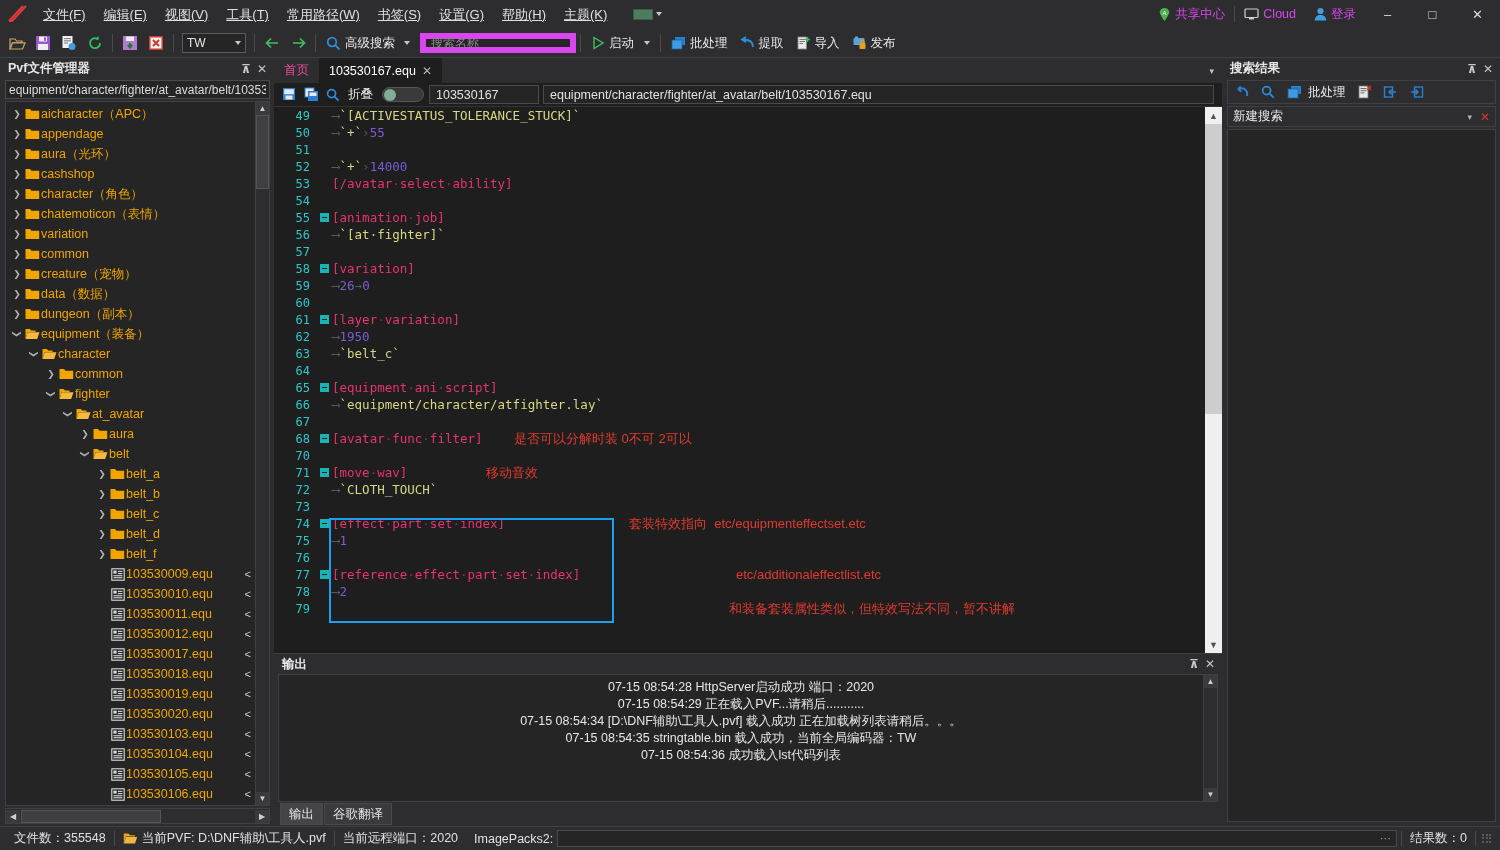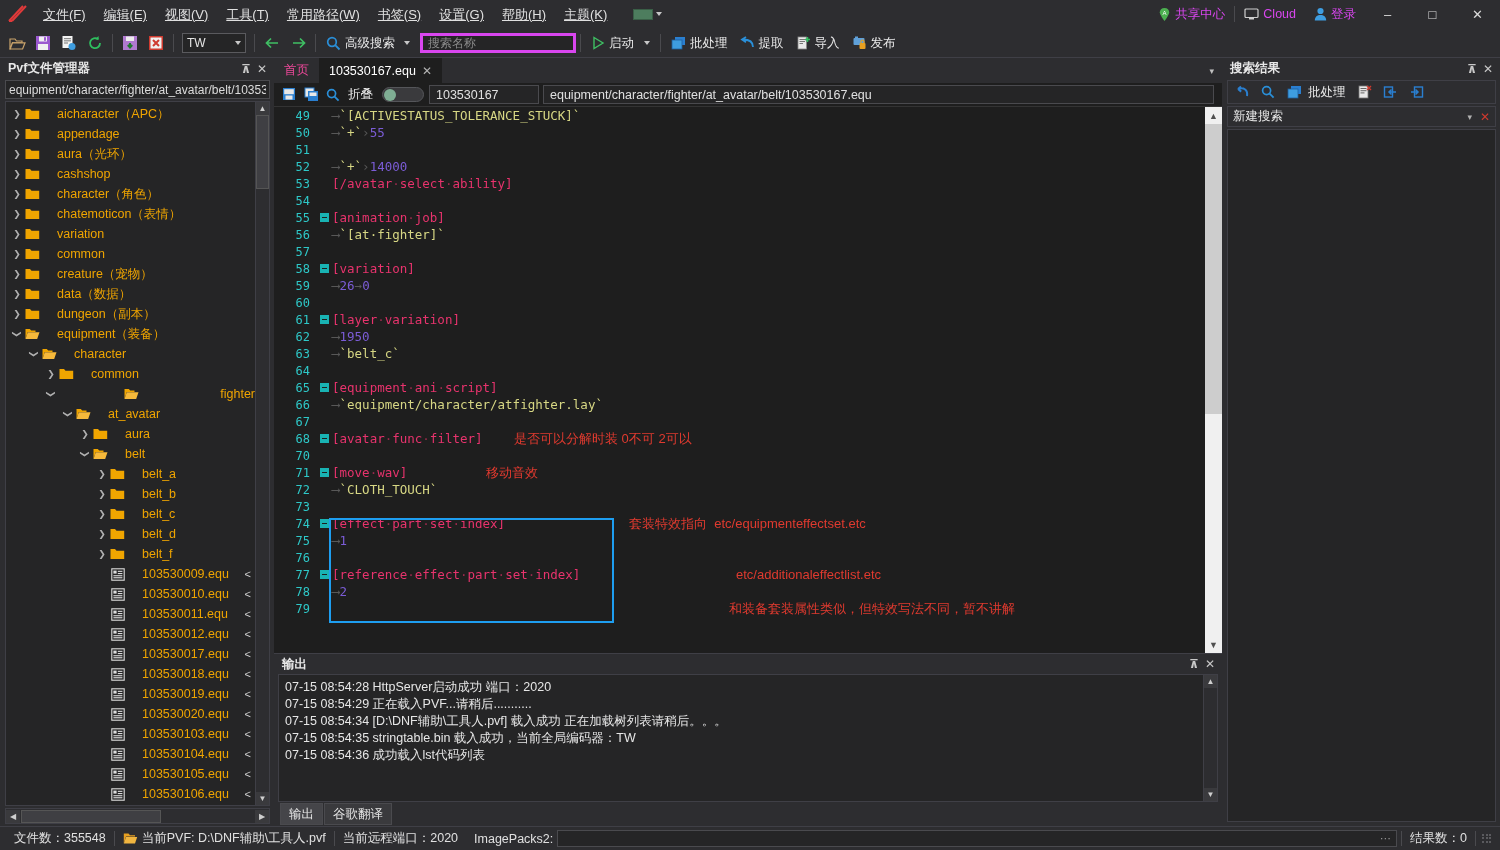--- a/index.html
+++ b/index.html
@@ -41,21 +41,21 @@
     flex: 0 0 29px; padding-left: 4px; border-bottom:1px solid #3f3f46;
   }
   .tb-icon { width: 26px; height:26px; display:flex;align-items:center;justify-content:center; }
   .tb-sep { width:1px;height:18px;background:#4a4a4e; margin:0 4px; }
   .tb-combo {
     width: 64px; height: 20px; background:#252526; border:1px solid #5a5a5e;
     display:flex; align-items:center; padding: 0 4px; color:#e6e6e6; font-size:12px; margin: 0 4px;
   }
   .tb-combo .lbl{ flex:1; }
   .tb-search-box {
-    width: 156px; height:20px; background:#252526; border:3px solid #d946ef;
+    width: 156px; height:20px; background:#252526; border:6px solid #d946ef;
     display:flex; align-items:center; padding:0 5px; margin-left:4px;
   }
   .tb-search-box input {
     flex:1; background:transparent;border:none;outline:none;color:#d0d0d0;font-size:12px;
     font-family:"Liberation Sans",sans-serif;
   }
   .tb-search-box input::placeholder{ color:#8a8a8a; }
   .tb-text-btn { display:flex;align-items:center;gap:4px;padding:0 6px;height:26px;font-size:12.5px;color:#eaeaea; white-space:nowrap;}
 
   
@@ -75,21 +75,21 @@
   }
   .path-input input{
     width:100%; background:transparent;border:none;outline:none;color:#dcdcdc;font-size:12px;
     font-family:"Liberation Sans",sans-serif;
   }
   .tree-wrap { flex:1; display:flex; margin:0 4px 0 5px; border:1px solid #3f3f46; background:#252526; min-height:0; }
   .tree { flex:1; overflow:hidden; padding-top:2px; }
   .trow { display:flex; align-items:center; height:20px; white-space:nowrap; font-size:12.5px; color:#f0a500; }
   .trow .arrow { width:14px; text-align:center; color:#b0b0b0; font-size:9px; flex:0 0 14px;}
   .trow .fico { width:17px; flex:0 0 17px; display:flex;align-items:center;justify-content:center; }
-  .trow .tlabel { color:#f0a500;margin-left:16px; }
+  .trow .tlabel { color:#f0a500; }
   .trow.file .tlabel { color:#f0a500; }
   .trow .tail { margin-left:auto; padding-right:4px; color:#cfcfcf; font-size:11px;}
   .vscroll { width: 14px; background:#2d2d30; display:flex; flex-direction:column; align-items:center; border-left:1px solid #3f3f46;}
   .vscroll .sbtn{ width:13px;height:13px;display:flex;align-items:center;justify-content:center;background:#3a3a3d;color:#cfcfcf;font-size:8px;}
   .vscroll .track{ flex:1; width:13px; }
   .vscroll .thumb{ width:13px; background:#3f3f43; border:1px solid #555; }
   .hscroll { height:16px; margin:2px 4px 2px 5px; background:#2d2d30; display:flex; align-items:center; border:1px solid #3f3f46;}
   .hscroll .sbtn{width:14px;height:13px;display:flex;align-items:center;justify-content:center;background:#3a3a3d;color:#cfcfcf;font-size:8px;}
   .hscroll .thumb{ height:13px; width:140px; background:#3f3f43; border:1px solid #555; margin-left:1px;}
   .hscroll .track{flex:1;}
@@ -139,21 +139,21 @@
   .code-vscroll .sbtn{width:17px;height:17px;display:flex;align-items:center;justify-content:center;color:#505050;font-size:9px;background:#f0f0f0;}
   .code-vscroll .thumb{width:17px;background:#cdcdcd;}
   .code-vscroll .track{flex:1;width:17px;}
 
   
   .outpanel { height:172px; flex:0 0 172px; display:flex; flex-direction:column; background:#2d2d30;}
   .out-head { height:20px; display:flex;align-items:center; padding:0 4px 0 8px; font-size:12.5px;font-weight:bold;color:#e8e8e8;}
   .out-head .ttl{flex:1;}
   .out-body { flex:1; margin:0 4px; border:1px solid #3f3f46; background:#252526; display:flex; min-height:0;}
   .out-lines{ flex:1; padding:4px 6px; overflow:hidden; }
-  .out-line{ font-size:12.5px; color:#e6e6e6; line-height:17px; white-space:nowrap;}
+  .out-line{ font-size:12.5px; color:#e6e6e6; line-height:17px; white-space:nowrap;text-align:center;}
   .out-scroll{ width:14px; background:#2d2d30; display:flex;flex-direction:column;align-items:center;border-left:1px solid #3f3f46;}
   .out-scroll .sbtn{width:13px;height:13px;display:flex;align-items:center;justify-content:center;background:#3a3a3d;color:#cfcfcf;font-size:8px;}
   .out-scroll .track{flex:1;}
   .out-tabs{ height:24px; display:flex; align-items:center; padding-left:6px; gap:1px;}
   .otab{ height:22px; display:flex;align-items:center;padding:0 8px;font-size:12.5px;color:#e6e6e6;background:#3a3a3d;border:1px solid #4a4a4e;}
   .otab.active{ background:#454549; }
 
   
   .rightpanel{ width:278px; flex:0 0 278px; display:flex;flex-direction:column; background:#2d2d30; min-height:0;}
   .r-toolbar{ height:24px; display:flex;align-items:center; gap:2px; margin:1px 4px 0 5px; padding:0 2px; border:1px solid #3f3f46; background:#2d2d30;}
@@ -485,21 +485,21 @@
             </div>
             <div class="trow" style="padding-left: 38px;">
               <span class="arrow">❯</span>
               <span class="fico">
                 <svg width="15" height="12" viewBox="0 0 15 12">
                   <path d="M0.5 11 L0.5 1 L5 1 L6.5 2.8 L14.2 2.8 L14.2 11 Z" fill="#f0a500"></path>
                 </svg>
               </span>
               <span class="tlabel">common</span>
             </div>
-            <div class="trow" style="padding-left: 38px; justify-content: space-between;">
+            <div class="trow" style="padding-left: 38px;">
               <span class="arrow" style="transform: rotate(90deg);">❯</span>
               <span class="fico">
                 <svg width="15" height="12" viewBox="0 0 15 12">
                   <path d="M0.5 11 L0.5 1 L4.8 1 L6.2 2.6 L10.5 2.6 L10.5 4 L2.8 4 Z" fill="#f0a500"></path>
                   <path d="M2.8 4.3 L14.5 4.3 L12.2 11 L0.5 11 Z" fill="#f6b93b"></path>
                 </svg>
               </span>
               <span class="tlabel">fighter</span>
             </div>
             <div class="trow" style="padding-left: 55px;">

